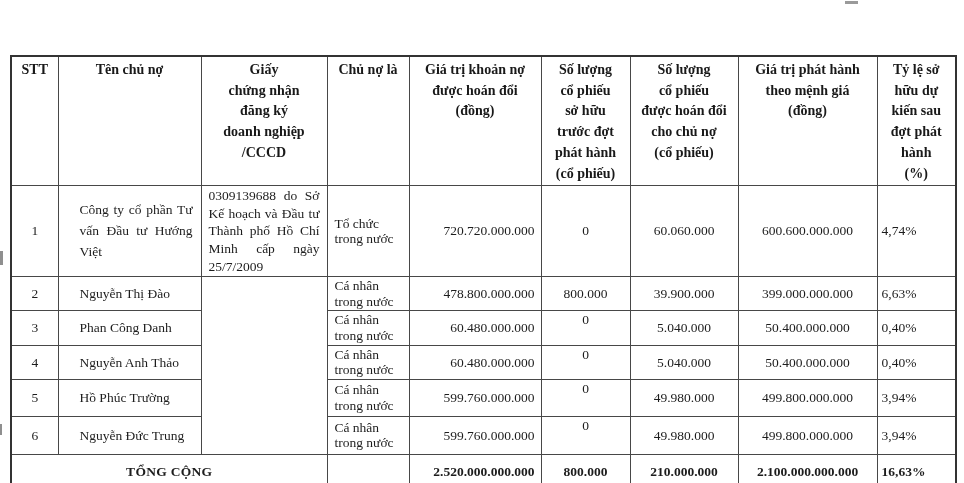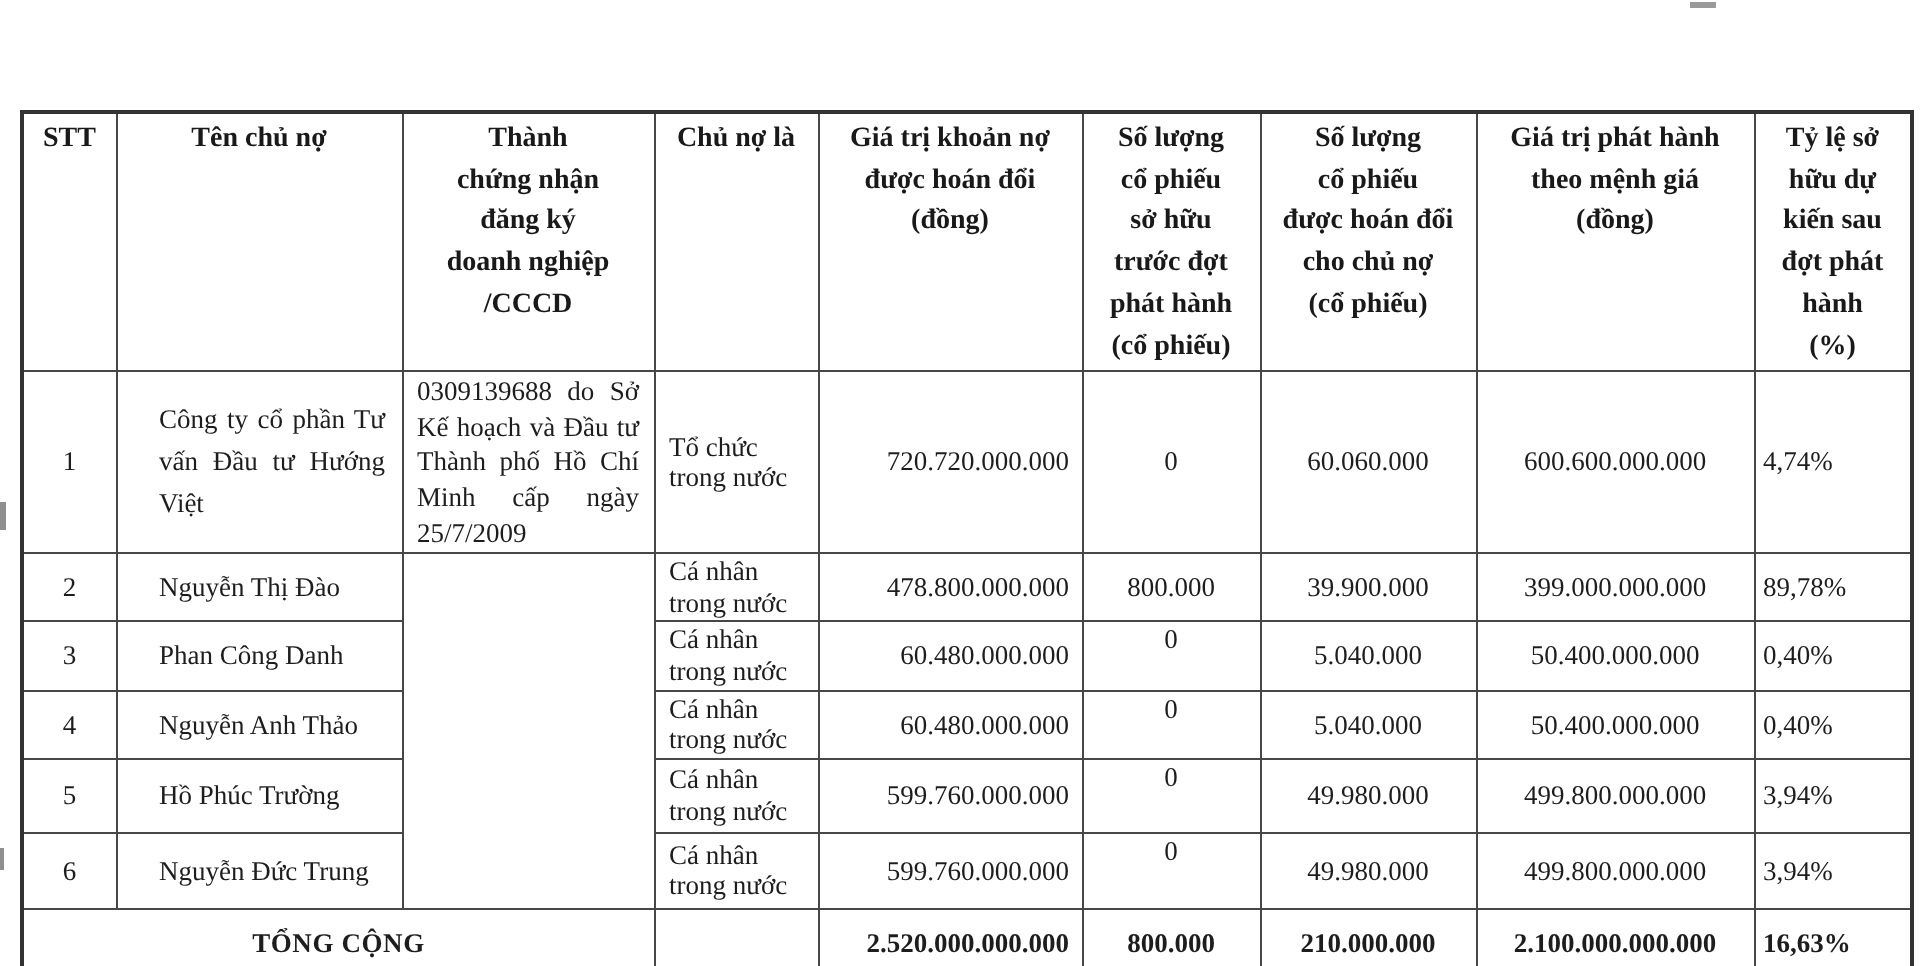--- a/index.html
+++ b/index.html
@@ -72,21 +72,21 @@
         <col style="width:132px">
         <col style="width:89px">
       <col style="width:108px">
         <col style="width:139px">
         <col style="width:79px">
     </colgroup>
     <thead>
       <tr class="hrow">
         <th>STT</th>
         <th>Tên chủ nợ</th>
-        <th>Thành
+        <th>Giấy
 chứng nhận
 đăng ký
 doanh nghiệp
 /CCCD</th>
         <th>Chủ nợ là</th>
         <th>Giá trị khoản nợ
 được hoán đổi
 (đồng)</th>
         <th>Số lượng
 cổ phiếu
@@ -124,21 +124,21 @@
       </tr>
       <tr class="r2">
         <td class="c-stt">2</td>
         <td class="c-name">Nguyễn Thị Đào</td>
         <td class="c-cert" rowspan="5"></td>
         <td class="c-type">Cá nhân trong nước</td>
         <td class="num-right">478.800.000.000</td>
         <td class="num-center">800.000</td>
         <td class="num-center">39.900.000</td>
         <td class="num-center">399.000.000.000</td>
-        <td class="c-pct">89,78%</td>
+        <td class="c-pct">6,63%</td>
       </tr>
       <tr class="r3">
         <td class="c-stt">3</td>
         <td class="c-name">Phan Công Danh</td>
         <td class="c-type sep-overhang">Cá nhân trong nước</td>
         <td class="num-right">60.480.000.000</td>
         <td class="num-center top0">0</td>
         <td class="num-center">5.040.000</td>
         <td class="num-center">50.400.000.000</td>
         <td class="c-pct">0,40%</td>

